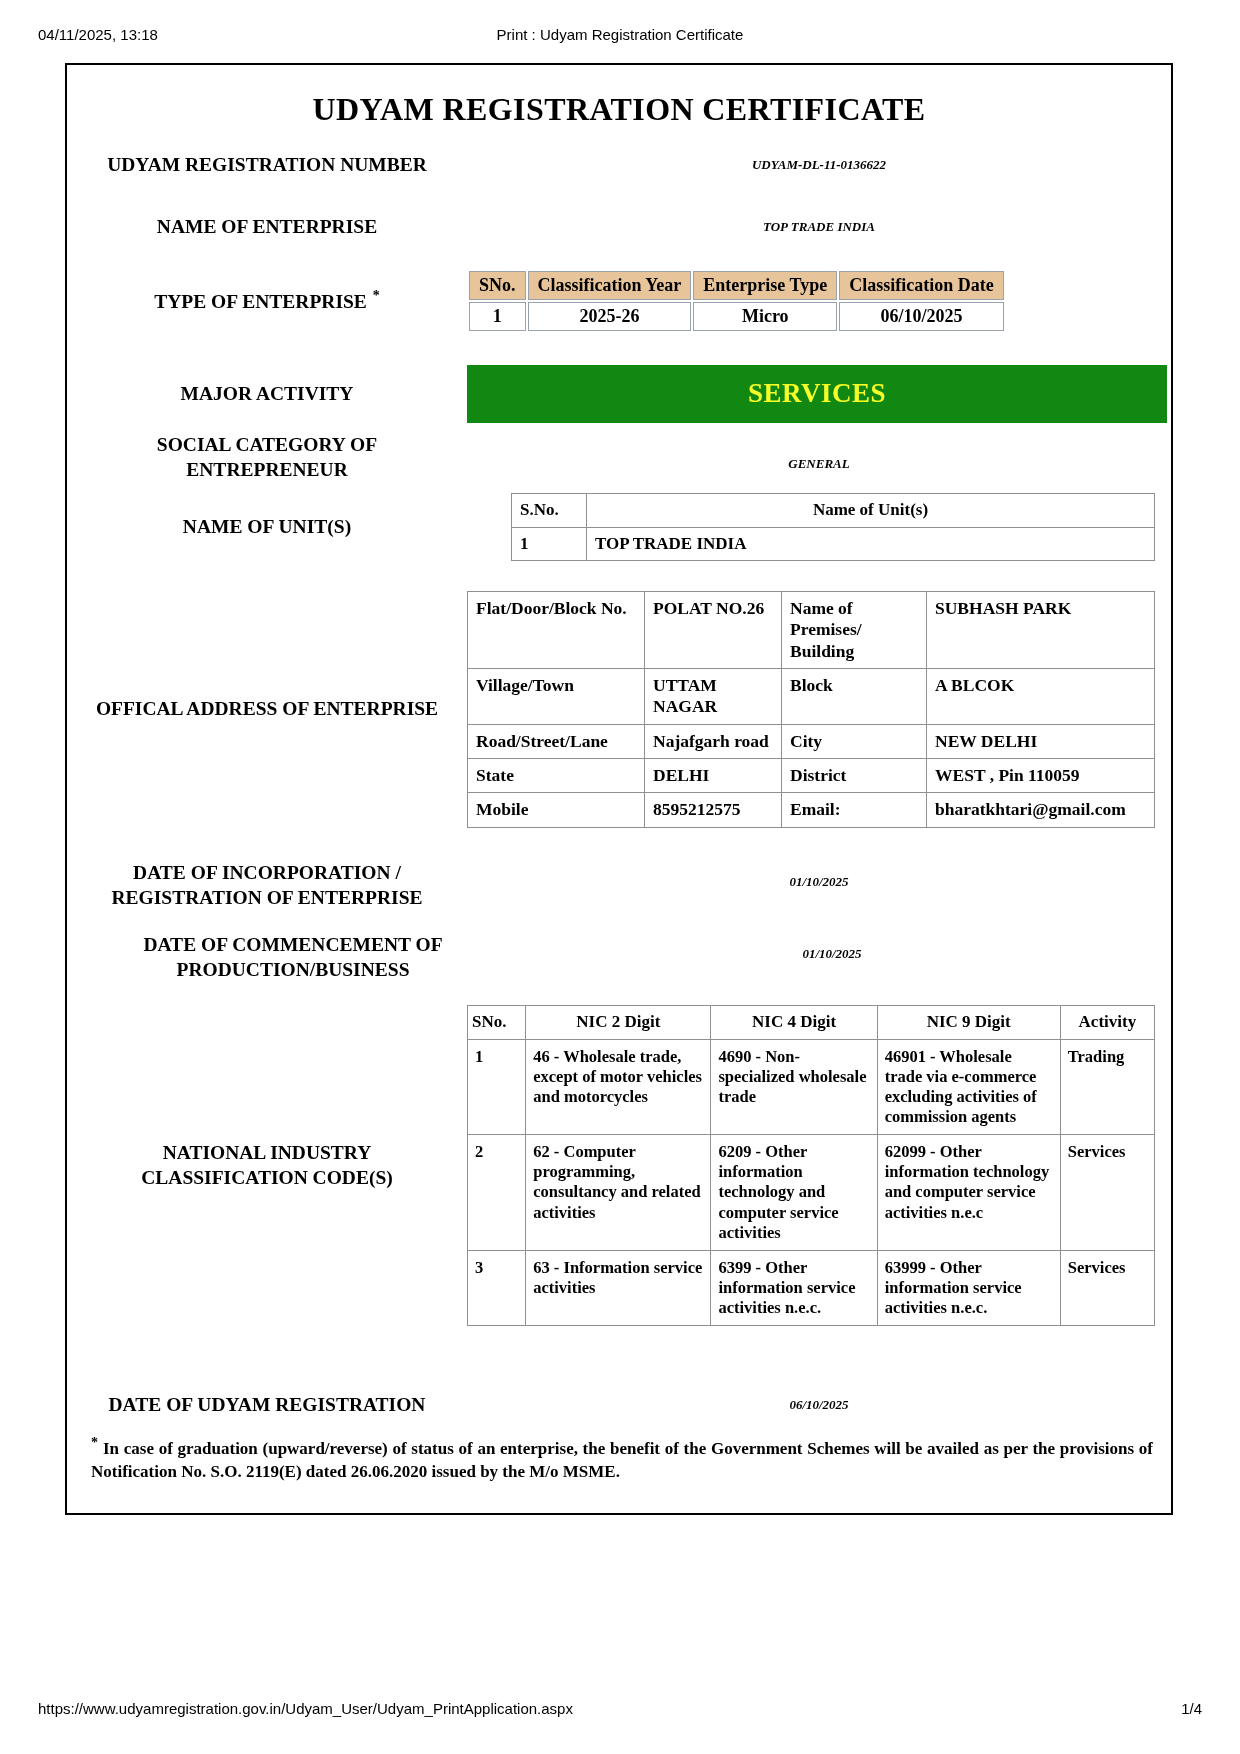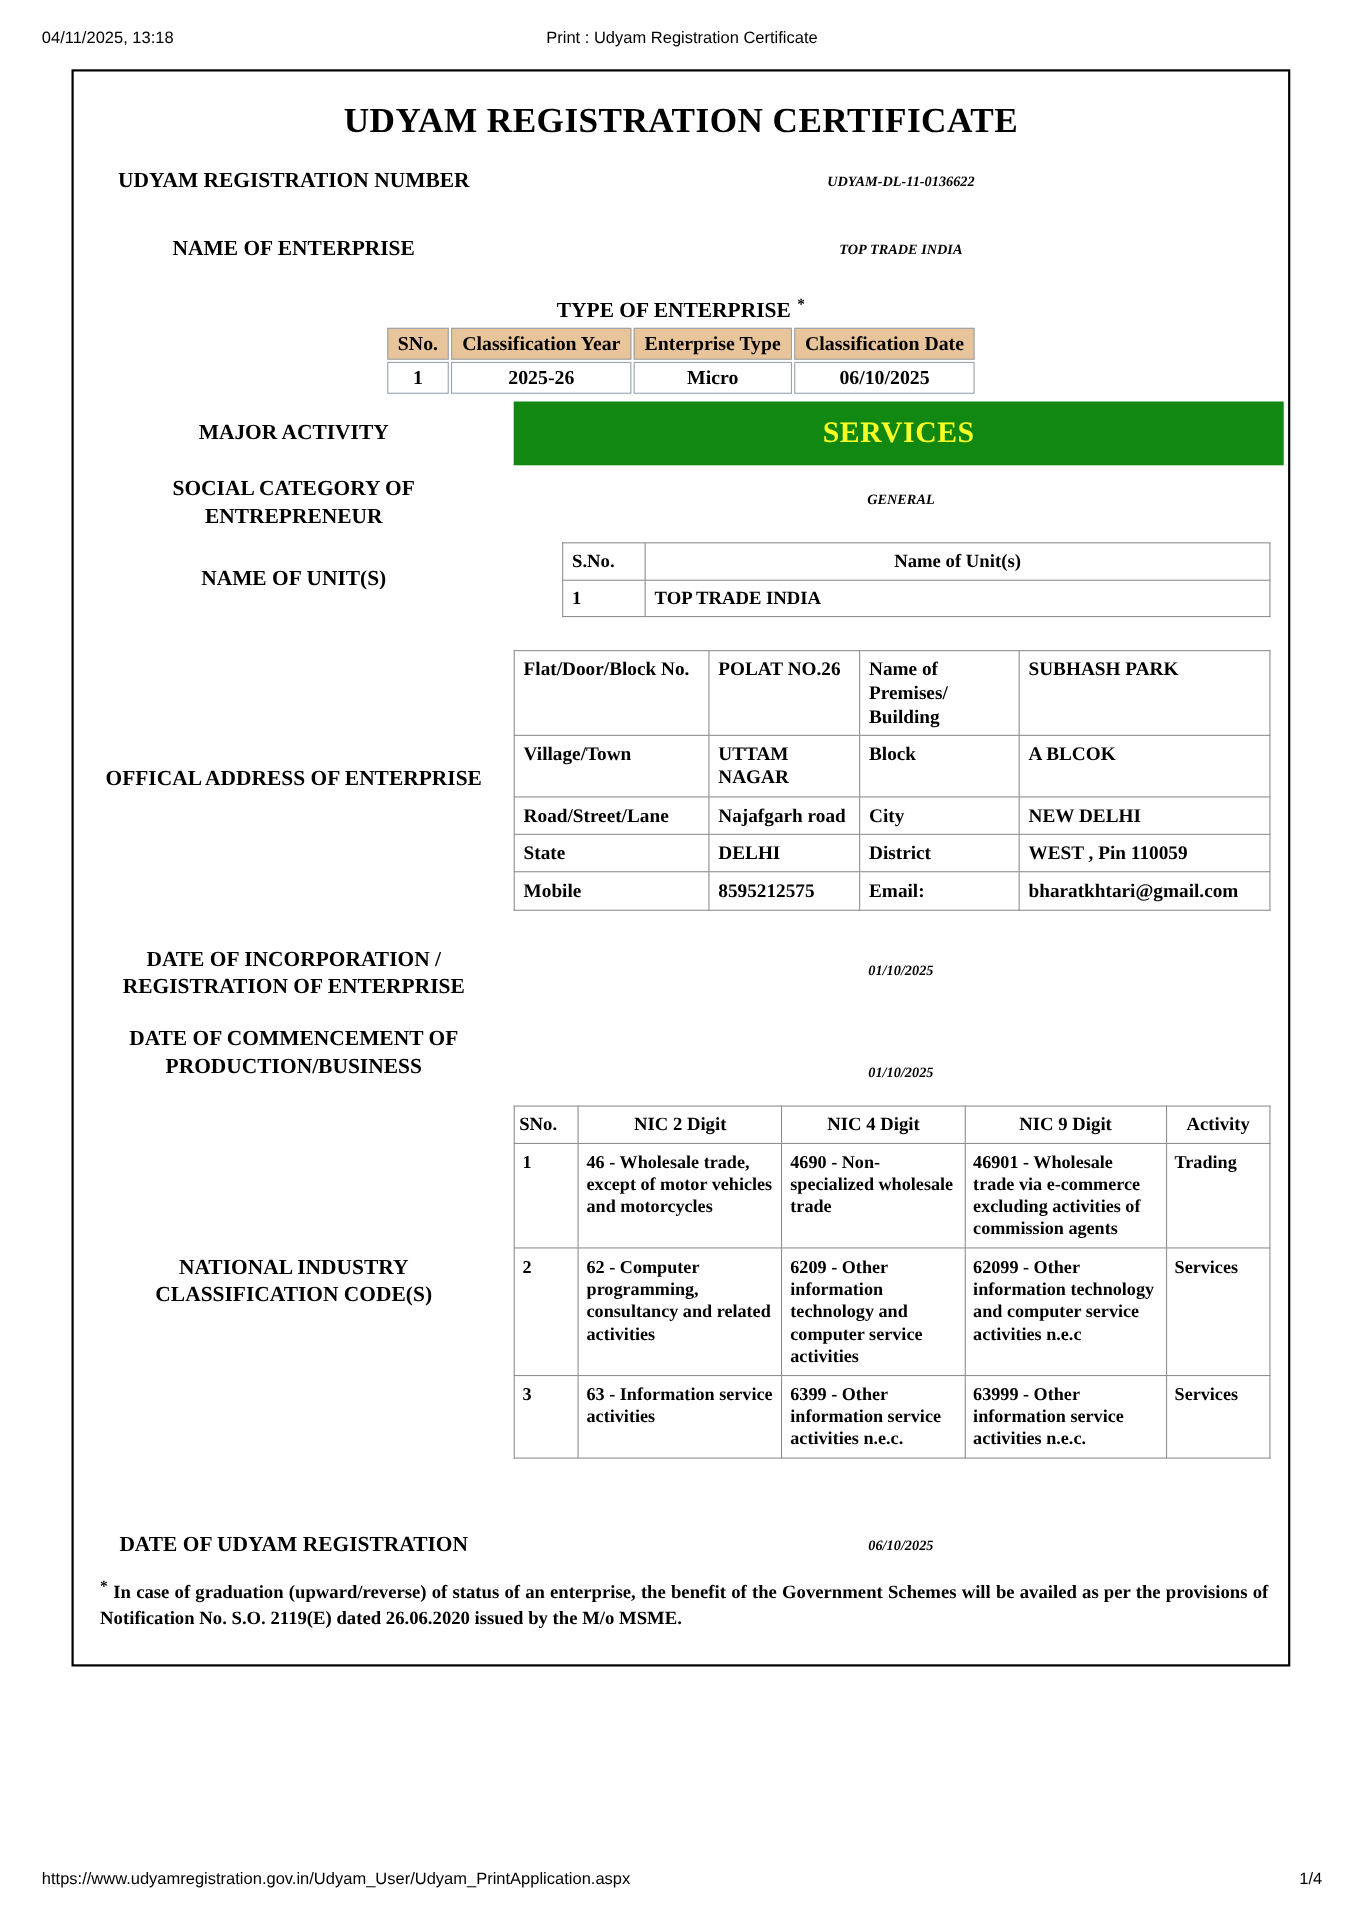--- a/index.html
+++ b/index.html
@@ -230,21 +230,21 @@
   </div>
 
   <div class="blk" style="left:0;top:150px;width:1104px;">
     <div class="row">
       <div class="lbl">NAME OF ENTERPRISE</div>
       <div class="val">TOP TRADE INDIA</div>
     </div>
   </div>
 
   <div class="blk" style="left:0;top:204px;width:1104px;">
-    <div class="row" style="align-items:center;flex-direction:column;">
+    <div class="row" style="align-items:center;">
       <div class="lbl">
         <span>TYPE OF ENTERPRISE</span><span class="sup-star">*</span>
       </div>
       <div class="val-left">
         <table class="ctab">
           <thead>
             <tr>
               <th>SNo.</th>
               <th>Classification Year</th>
               <th>Enterprise Type</th>
@@ -267,21 +267,21 @@
   <div class="blk" style="left:0;top:300px;width:1104px;">
     <div class="row">
       <div class="lbl">MAJOR ACTIVITY</div>
       <div class="val-left" style="padding-right:4px;">
         <div class="banner">SERVICES</div>
       </div>
     </div>
   </div>
 
   <div class="blk" style="left:0;top:368px;width:1104px;">
-    <div class="row" style="align-items:flex-start;">
+    <div class="row" style="align-items:center;">
       <div class="lbl">
         <div>SOCIAL CATEGORY OF</div>
         <div>ENTREPRENEUR</div>
       </div>
       <div class="val" style="padding-top:13px;">GENERAL</div>
     </div>
   </div>
 
   <div class="blk" style="left:0;top:428px;width:1104px;">
     <div class="row" style="align-items:center;gap:44px;">
@@ -351,21 +351,21 @@
     <div class="row" style="align-items:flex-start;">
       <div class="lbl">
         <div>DATE OF INCORPORATION /</div>
         <div>REGISTRATION OF ENTERPRISE</div>
       </div>
       <div class="val" style="padding-top:13px;">01/10/2025</div>
     </div>
   </div>
 
   <div class="blk" style="left:0;top:868px;width:1104px;">
-    <div class="row" style="align-items:flex-end;">
+    <div class="row" style="align-items:flex-start;padding-left:26px;">
       <div class="lbl">
         <div>DATE OF COMMENCEMENT OF</div>
         <div>PRODUCTION/BUSINESS</div>
       </div>
       <div class="val" style="padding-top:13px;">01/10/2025</div>
     </div>
   </div>
 
   <div class="blk" style="left:0;top:940px;width:1104px;">
     <div class="row" style="align-items:center;">

